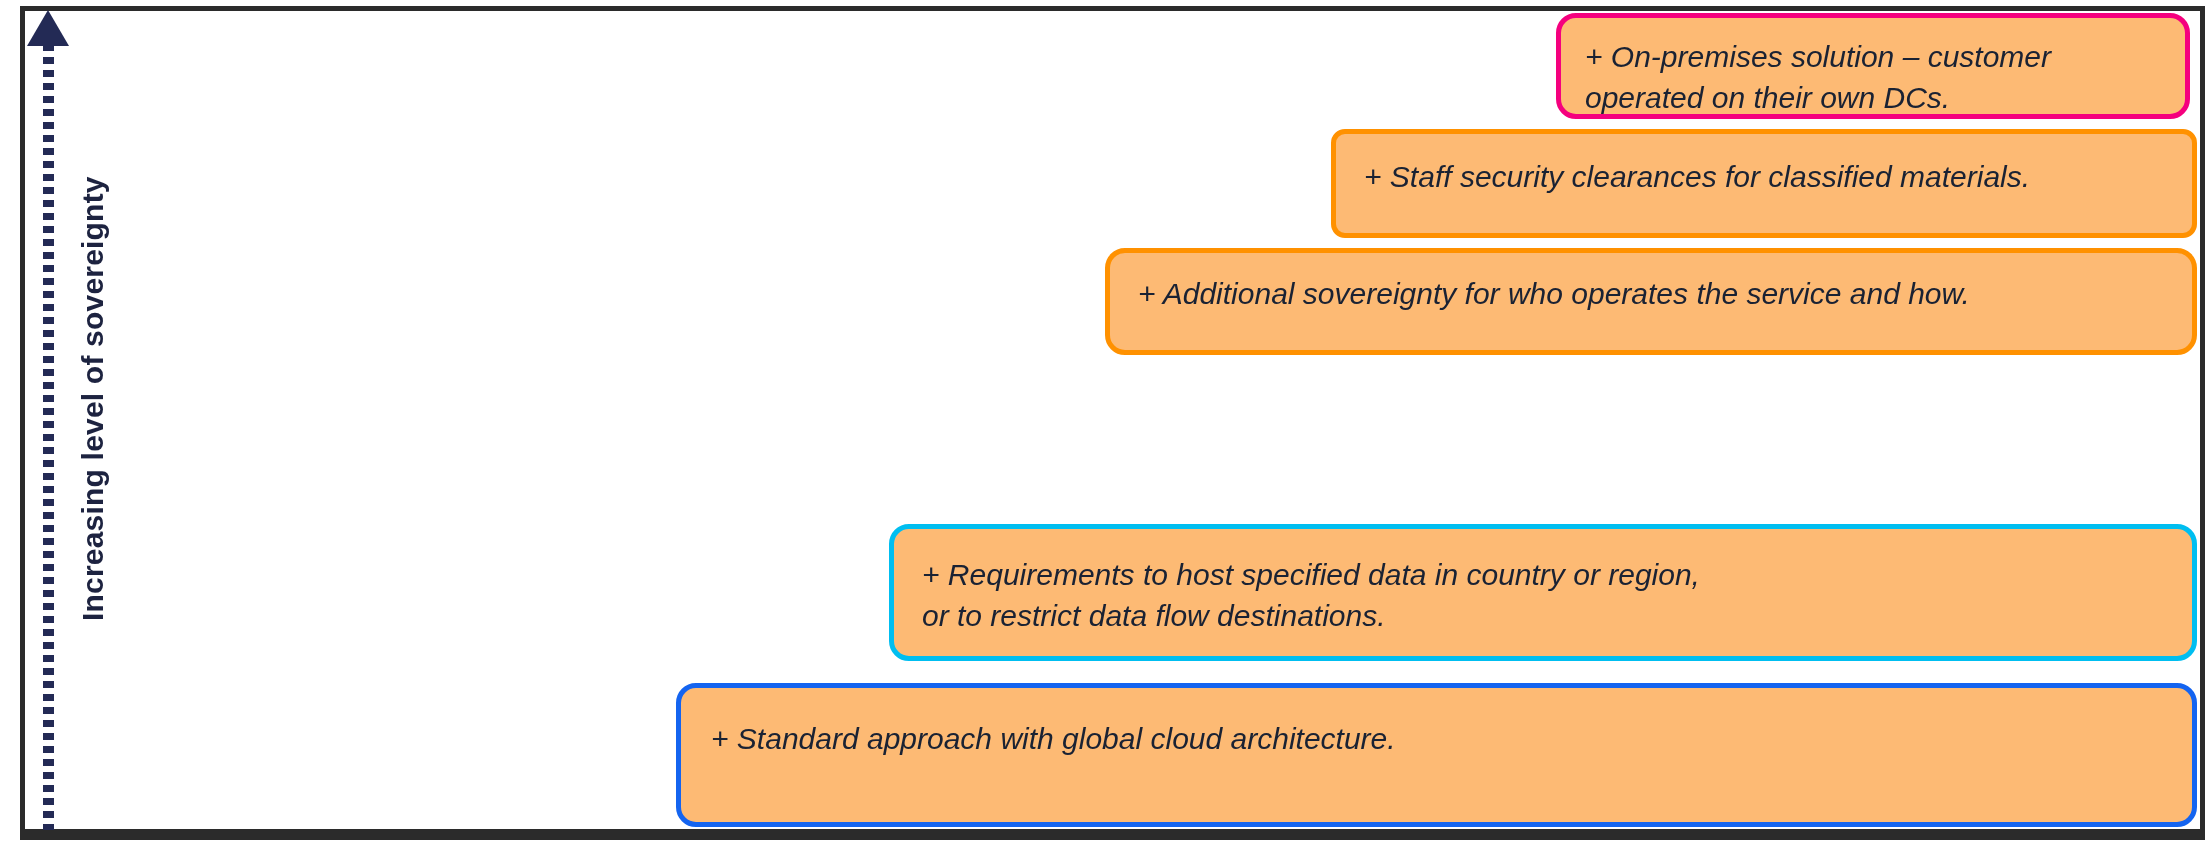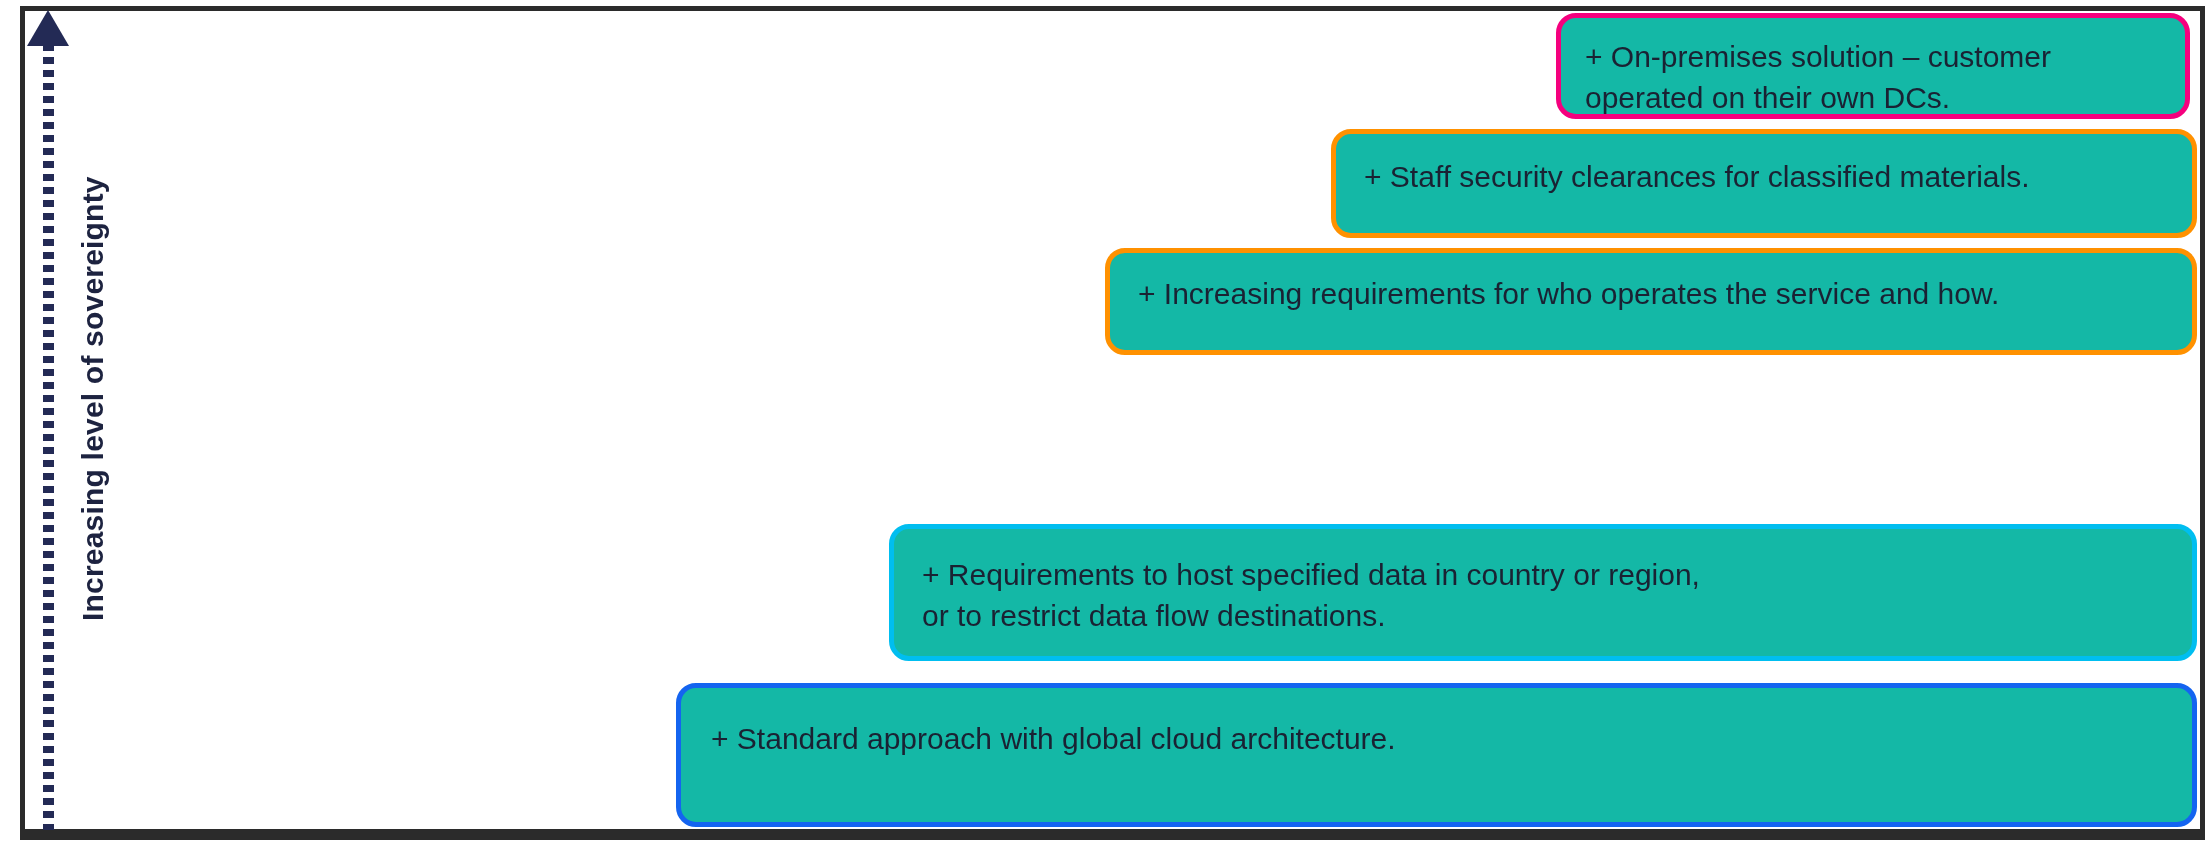--- a/index.html
+++ b/index.html
@@ -64,25 +64,26 @@
     letter-spacing:0.2px;
     white-space:nowrap;
   }
 
   
   .row{ position:absolute; }
 
   .callout{
     position:absolute;
     box-sizing:border-box;
-    background:#14b8a6;
+    background:#fdba74;
     border-style:solid;
     border-radius:20px;
     display:flex;
     align-items:flex-start;
+    font-style:italic;
   }
   .callout-text{
     font-size:30px;
     line-height:41px;
     color:#1a2233;
     font-weight:normal;
     white-space:pre-line;
   }
 </style>
 </head>
@@ -106,30 +107,30 @@
     <div class="callout" style="left:1556px; top:13px; width:634px; height:106px;
                 border-width:5px; border-color:#f5007e; padding:18px 0 0 24px;">
       <div class="callout-text">+ On-premises solution – customer
 operated on their own DCs.</div>
     </div>
   </div>
 
   <div class="row">
 
     <div class="callout" style="left:1331px; top:129px; width:866px; height:109px;
-                border-width:5px; border-color:#ff9100; padding:22px 0 0 28px;">
+                border-width:5px; border-color:#ff9100; padding:22px 0 0 28px;border-radius:14px;">
       <div class="callout-text">+ Staff security clearances for classified materials.</div>
     </div>
   </div>
 
   <div class="row">
 
     <div class="callout" style="left:1105px; top:248px; width:1092px; height:107px;
                 border-width:5px; border-color:#ff9100; padding:20px 0 0 28px;">
-      <div class="callout-text">+ Increasing requirements for who operates the service and how.</div>
+      <div class="callout-text">+ Additional sovereignty for who operates the service and how.</div>
     </div>
   </div>
 
   <div class="row">
 
     <div class="callout" style="left:889px; top:524px; width:1308px; height:137px;
                 border-width:5px; border-color:#00bef0; padding:25px 0 0 28px;">
       <div class="callout-text">+ Requirements to host specified data in country or region,
 or to restrict data flow destinations.</div>
     </div>

